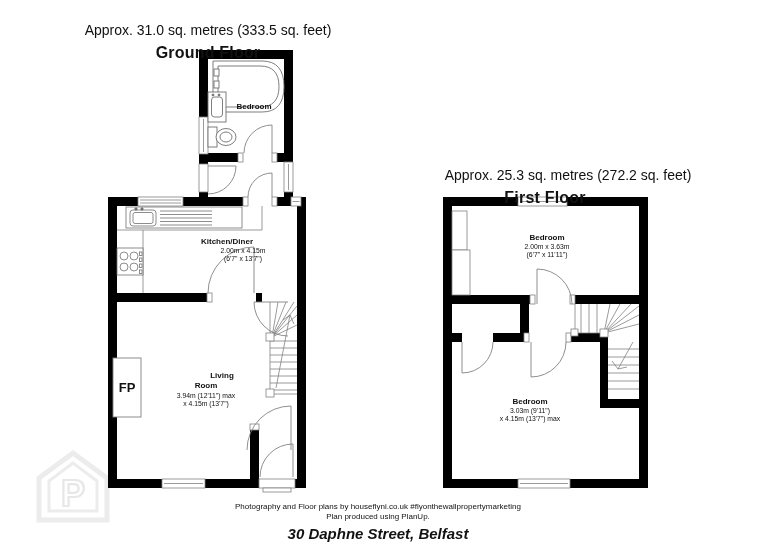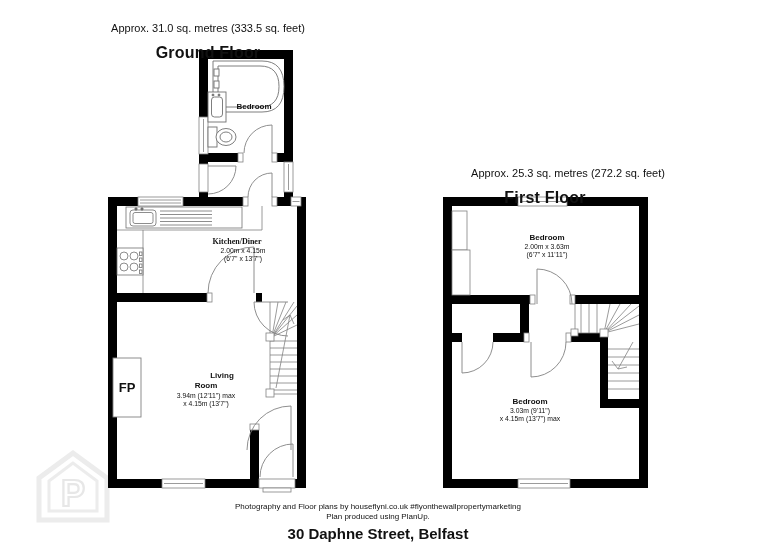--- a/index.html
+++ b/index.html
@@ -3,21 +3,21 @@
 <meta charset="utf-8">
 <style>
   html,body{margin:0;padding:0;background:#ffffff;}
   .canvas{
     position:relative;width:757px;height:550px;background:#ffffff;
     font-family:"Liberation Sans", sans-serif;color:#111;overflow:hidden;
   }
   svg{position:absolute;left:0;top:0;}
   .t{position:absolute;transform:translateX(-50%);white-space:nowrap;text-align:center;line-height:1;}
   .h1{font-size:16px;font-weight:bold;letter-spacing:.2px;margin-top:41px;}
-  .sub{font-size:11px;}
+  .sub{font-size:14px;}
   .room{font-size:8px;font-weight:bold;}
   .dim{font-size:6.8px;}
   .fp{font-size:13px;font-weight:bold;}
   .foot{font-size:8px;}
   .addr{font-size:15px;font-weight:bold;}
 </style>
 </head>
 <body>
 
 <div class="canvas">
@@ -272,35 +272,35 @@
   </svg>
 
   <div class="t h1" style="left:208px;top:4px;">Ground Floor</div>
   <div class="t sub" style="left:208px;top:23px;">Approx. 31.0 sq. metres (333.5 sq. feet)</div>
 
   <div class="t h1" style="left:545px;top:149px;">First Floor</div>
   <div class="t sub" style="left:545px;top:168px;margin-left:23px;">Approx. 25.3 sq. metres (272.2 sq. feet)</div>
 
   <div class="t room" style="left:254px;top:103px;">Bedroom</div>
 
-  <div class="t room" style="left:237px;top:238px;font-family:Liberation Serif, serif;">Kitchen/Diner</div>
+  <div class="t room" style="left:227px;top:238px;">Kitchen/Diner</div>
   <div class="t dim" style="left:243px;top:248px;">2.00m x 4.15m</div>
   <div class="t dim" style="left:243px;top:256px;">(6'7" x 13'7")</div>
 
   <div class="t room" style="left:206px;top:372px;padding-left:32px;">Living</div>
   <div class="t room" style="left:206px;top:382px;">Room</div>
   <div class="t dim" style="left:206px;top:393px;">3.94m (12'11") max</div>
   <div class="t dim" style="left:206px;top:401px;">x 4.15m (13'7")</div>
 
   <div class="t fp" style="left:127px;top:381px;">FP</div>
 
   <div class="t room" style="left:547px;top:234px;">Bedroom</div>
   <div class="t dim" style="left:547px;top:244px;">2.00m x 3.63m</div>
   <div class="t dim" style="left:547px;top:252px;">(6'7" x 11'11")</div>
 
   <div class="t room" style="left:530px;top:398px;">Bedroom</div>
   <div class="t dim" style="left:530px;top:408px;">3.03m (9'11")</div>
   <div class="t dim" style="left:530px;top:416px;">x 4.15m (13'7") max</div>
 
   <div class="t foot" style="left:378px;top:503px;">Photography and Floor plans by houseflyni.co.uk #flyonthewallpropertymarketing</div>
   <div class="t foot" style="left:378px;top:513px;">Plan produced using PlanUp.</div>
-  <div class="t addr" style="left:378px;top:526px;">30 Daphne Street, Belfast</div>
+  <div class="t addr" style="left:378px;top:526px;font-style:italic;">30 Daphne Street, Belfast</div>
 </div>
 
 </body></html>

